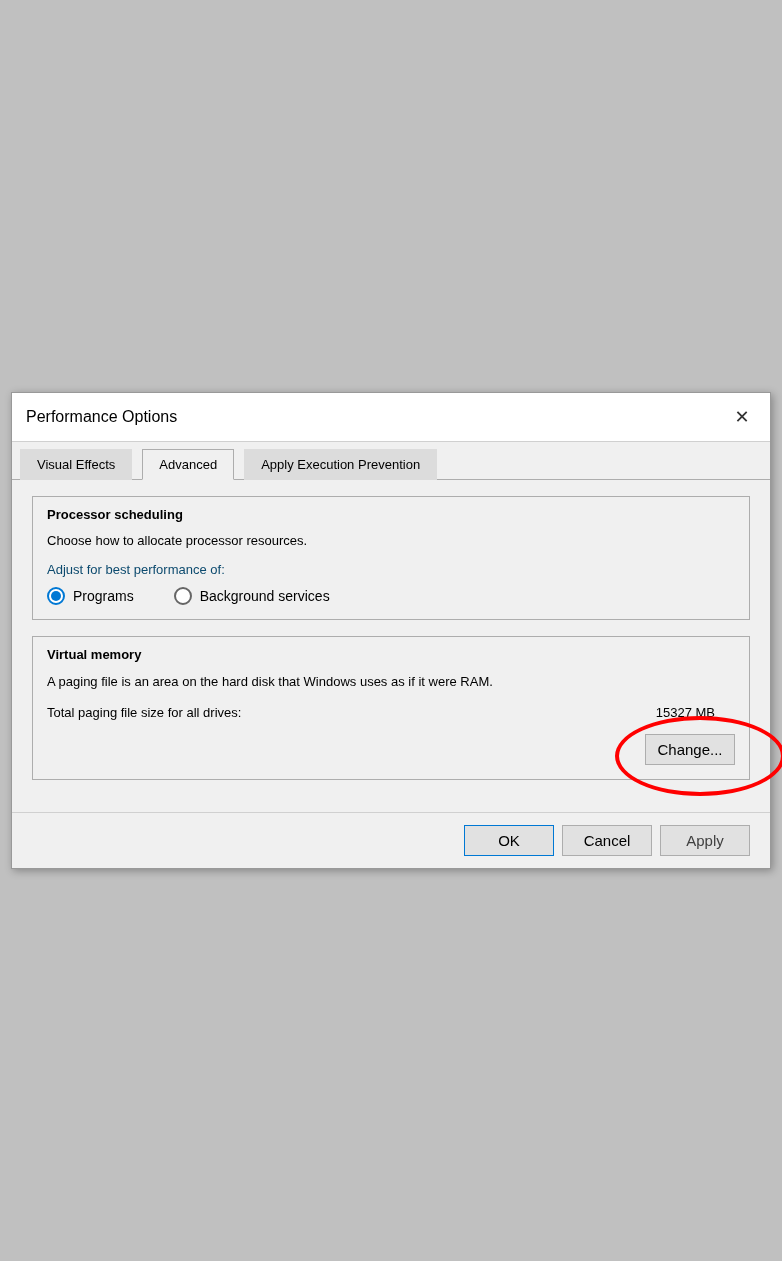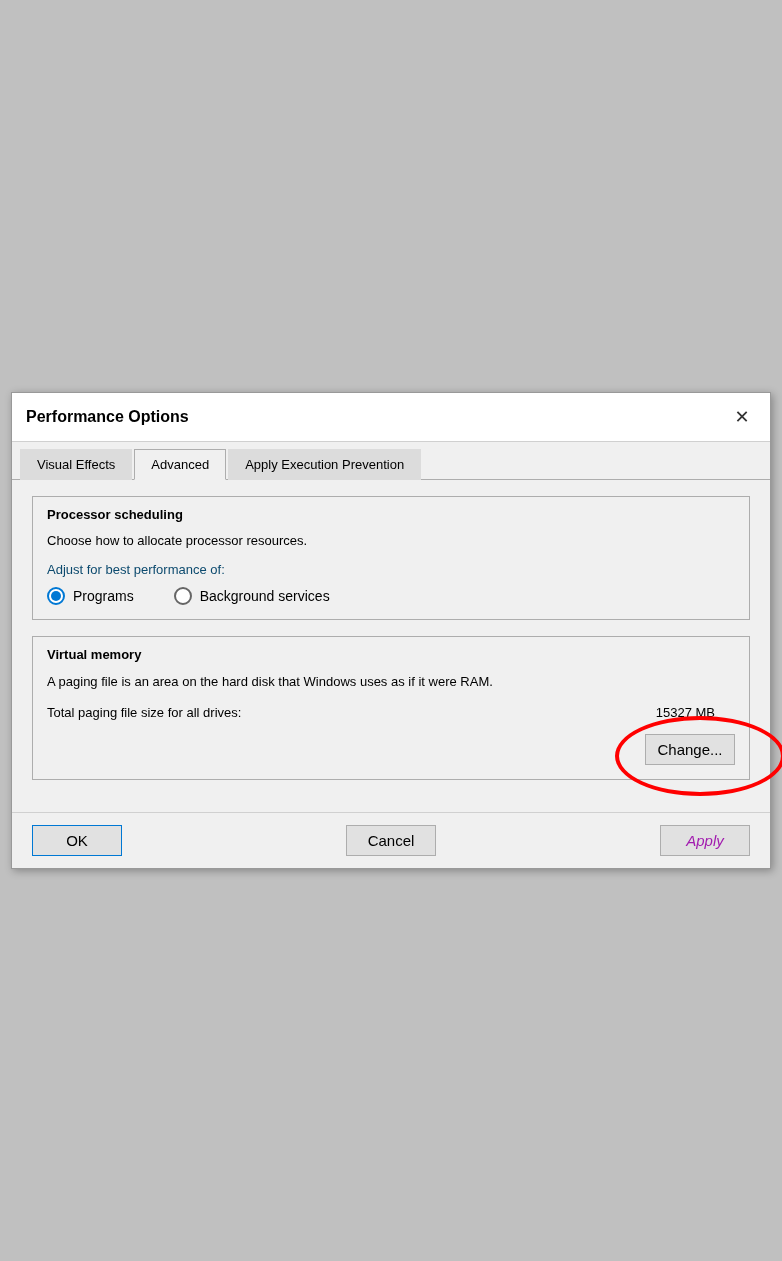--- a/index.html
+++ b/index.html
@@ -32,21 +32,21 @@
       background: #ffffff;
       padding: 10px 14px;
       display: flex;
       justify-content: space-between;
       align-items: center;
       border-bottom: 1px solid #d0d0d0;
     }
 
     .title-text {
       font-size: 16px;
-      font-weight: 700;
+      font-weight: 400;
       color: #000;
     }
 
     .close-btn {
       width: 28px;
       height: 28px;
       background: none;
       border: none;
       cursor: pointer;
       font-size: 18px;
@@ -56,21 +56,21 @@
       justify-content: center;
       border-radius: 2px;
     }
 
     .tabs-bar {
       display: flex;
       background: #f0f0f0;
       border-bottom: 1px solid #adadad;
       padding: 0 8px;
       padding-top: 6px;
-      gap: 0;
+      gap: 8px;
     }
 
     .tab {
       padding: 7px 16px;
       cursor: pointer;
       border: 1px solid transparent;
       border-bottom: none;
       background: #dcdcdc;
       color: #000;
       font-size: 13px;
@@ -213,29 +213,28 @@
       background: #e1e1e1;
       color: #000;
       min-width: 90px;
     }
 
     .btn.primary-outline {
       border: 1px solid #0078d4;
     }
 
     .btn.disabled {
-      color: #a21caf;
+      color: #404040;
       cursor: default;
-      font-style: italic;
     }
 
     .dialog-footer {
       padding: 12px 20px;
       display: flex;
-      justify-content: space-between;
+      justify-content: flex-end;
       gap: 8px;
       border-top: 1px solid #d0d0d0;
       background: #f0f0f0;
     }
   </style>
 </head>
 <body>
 
 <div class="dialog">
 

